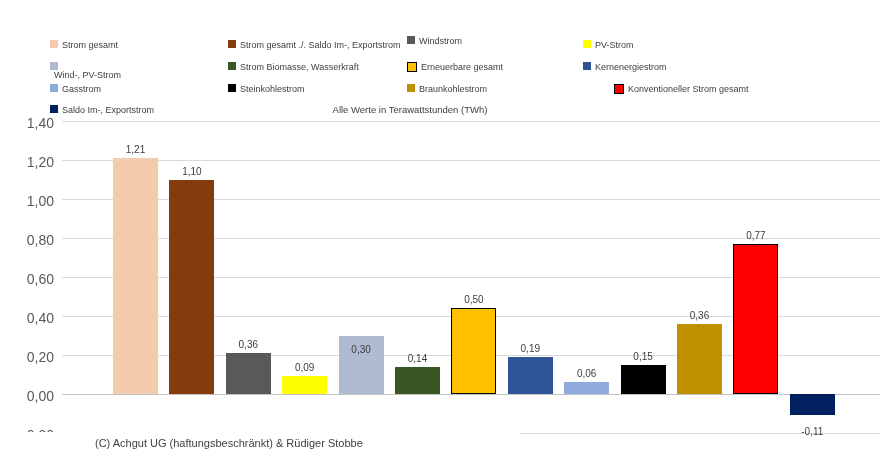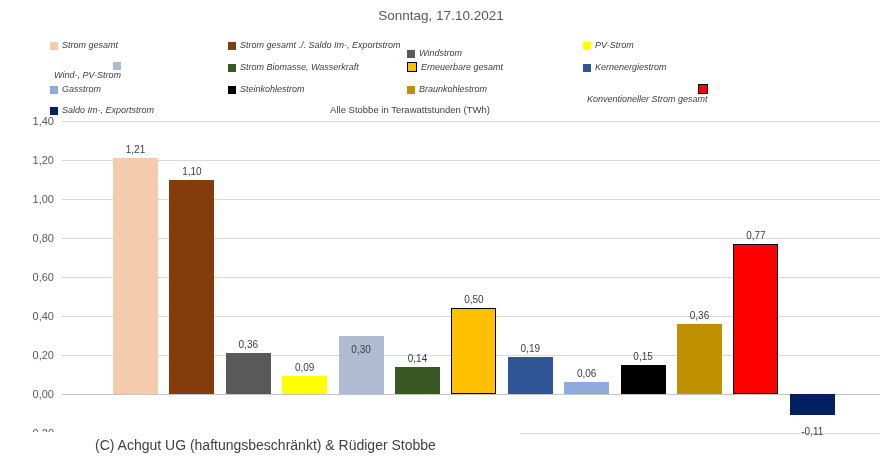--- a/index.html
+++ b/index.html
@@ -8,70 +8,69 @@
     width:882px;height:461px;
     background:#ffffff;
     font-family:"Liberation Sans","DejaVu Sans",sans-serif;
     overflow:hidden;
   }
   .title{
     position:absolute;left:0;top:8px;width:100%;
     text-align:center;font-size:13.5px;color:#595959;
   }
   .legend-item{
-    position:absolute;display:flex;align-items:flex-end;white-space:nowrap;font-style:italic;
+    position:absolute;display:flex;align-items:flex-start;white-space:nowrap;
   }
   .legend-swatch{
     display:inline-block;width:8px;height:8px;flex:0 0 8px;
   }
   .legend-label{
     margin-left:4px;font-size:9px;color:#404040;
   }
   .subtitle{
     position:absolute;left:315px;top:104px;width:190px;
     text-align:center;font-size:9.5px;color:#404040;white-space:nowrap;
   }
   .gridline{
     position:absolute;left:62px;width:818px;height:1px;background:#d9d9d9;
   }
   .gridline.zero{background:#c3c3c3;}
   .tick-label{
     position:absolute;left:8px;width:46px;text-align:right;
-    font-size:11px;color:#595959;
+    font-size:14px;color:#595959;
   }
   .bar{
     position:absolute;box-sizing:border-box;
   }
   .bar.bordered{border:1.5px solid #000;}
   .bar-label{
     position:absolute;width:60px;text-align:center;
     font-size:10px;color:#3d3d3d;
   }
   .footer-mask{
     position:absolute;left:0;top:432px;width:520px;height:29px;background:#ffffff;z-index:4;
   }
   .footer{
-    position:absolute;left:95px;top:437px;font-size:14px;color:#404040;z-index:5;white-space:nowrap;
+    position:absolute;left:95px;top:437px;font-size:11px;color:#404040;z-index:5;white-space:nowrap;
   }
 </style>
 </head>
 <body>
 
 <div class="chart">
-  <div class="title">Sonntag, 17.10.2021</div>
   <div id="legend">
       <div class="legend-item" style="left: 50px; top: 40px;">
         <span class="legend-swatch" style="background: rgb(245, 203, 173);"></span>
         <span class="legend-label">Strom gesamt</span>
       </div>
       <div class="legend-item" style="left: 228px; top: 40px;">
         <span class="legend-swatch" style="background: rgb(132, 60, 12);"></span>
         <span class="legend-label">Strom gesamt ./. Saldo Im-, Exportstrom</span>
       </div>
-      <div class="legend-item" style="left: 407px; top: 48px;">
+      <div class="legend-item" style="left: 407px; top: 36px;">
         <span class="legend-swatch" style="background: rgb(89, 89, 89);"></span>
         <span class="legend-label">Windstrom</span>
       </div>
       <div class="legend-item" style="left: 583px; top: 40px;">
         <span class="legend-swatch" style="background: rgb(255, 255, 0);"></span>
         <span class="legend-label">PV-Strom</span>
       </div>
       <div class="legend-item" style="left: 50px; top: 62px; flex-direction: column;">
         <span class="legend-swatch" style="background: rgb(175, 187, 208);"></span>
         <span class="legend-label">Wind-, PV-Strom</span>
@@ -93,30 +92,30 @@
         <span class="legend-label">Gasstrom</span>
       </div>
       <div class="legend-item" style="left: 228px; top: 84px;">
         <span class="legend-swatch" style="background: rgb(0, 0, 0);"></span>
         <span class="legend-label">Steinkohlestrom</span>
       </div>
       <div class="legend-item" style="left: 407px; top: 84px;">
         <span class="legend-swatch" style="background: rgb(191, 144, 0);"></span>
         <span class="legend-label">Braunkohlestrom</span>
       </div>
-      <div class="legend-item" style="left: 583px; top: 84px; flex-direction: column;">
+      <div class="legend-item" style="left: 614px; top: 84px;">
         <span class="legend-swatch" style="background: rgb(255, 0, 0); border: 1px solid rgb(0, 0, 0);"></span>
         <span class="legend-label">Konventioneller Strom gesamt</span>
       </div>
       <div class="legend-item" style="left: 50px; top: 105px;">
         <span class="legend-swatch" style="background: rgb(0, 32, 96);"></span>
         <span class="legend-label">Saldo Im-, Exportstrom</span>
       </div>
     </div>
-  <div class="subtitle">Alle Stobbe in Terawattstunden (TWh)</div>
+  <div class="subtitle">Alle Werte in Terawattstunden (TWh)</div>
   <div id="plot">
       <div class="gridline" style="top: 121px;"></div>
       <div class="tick-label" style="top: 115px;">1,40</div>
       <div class="gridline" style="top: 160px;"></div>
       <div class="tick-label" style="top: 154px;">1,20</div>
       <div class="gridline" style="top: 199px;"></div>
       <div class="tick-label" style="top: 193px;">1,00</div>
       <div class="gridline" style="top: 238px;"></div>
       <div class="tick-label" style="top: 232px;">0,80</div>
       <div class="gridline" style="top: 277px;"></div>

